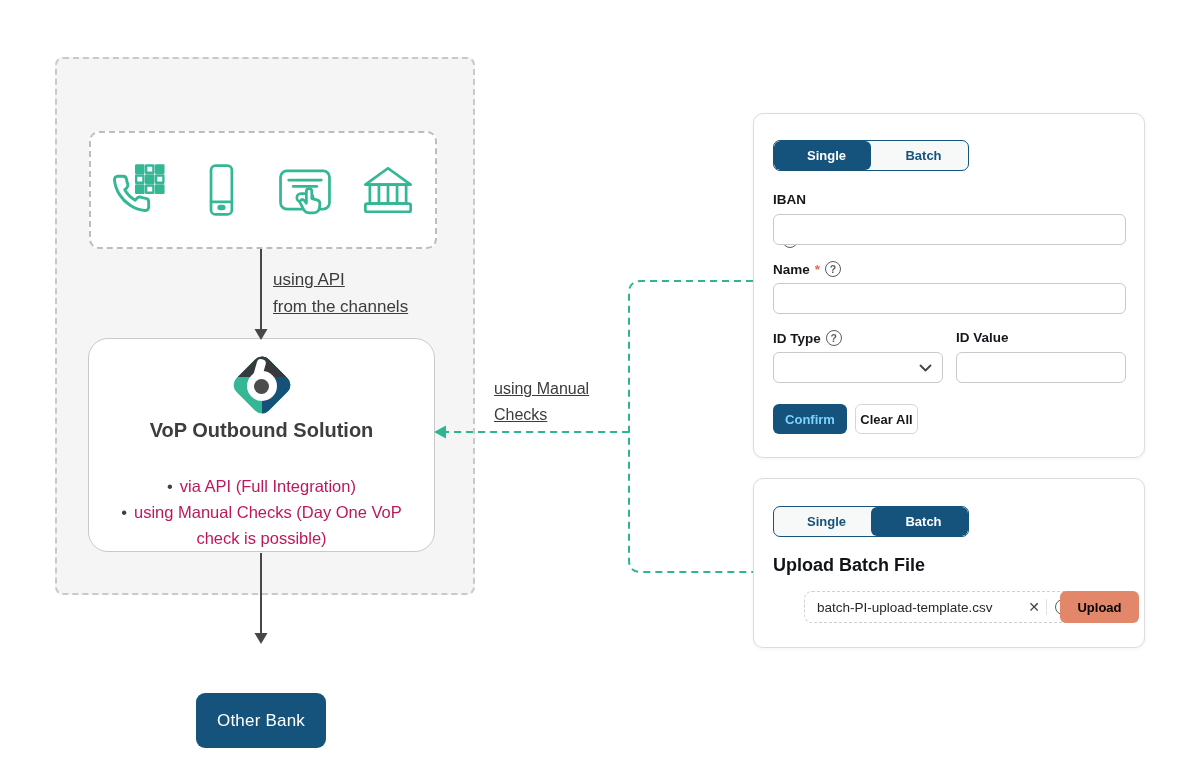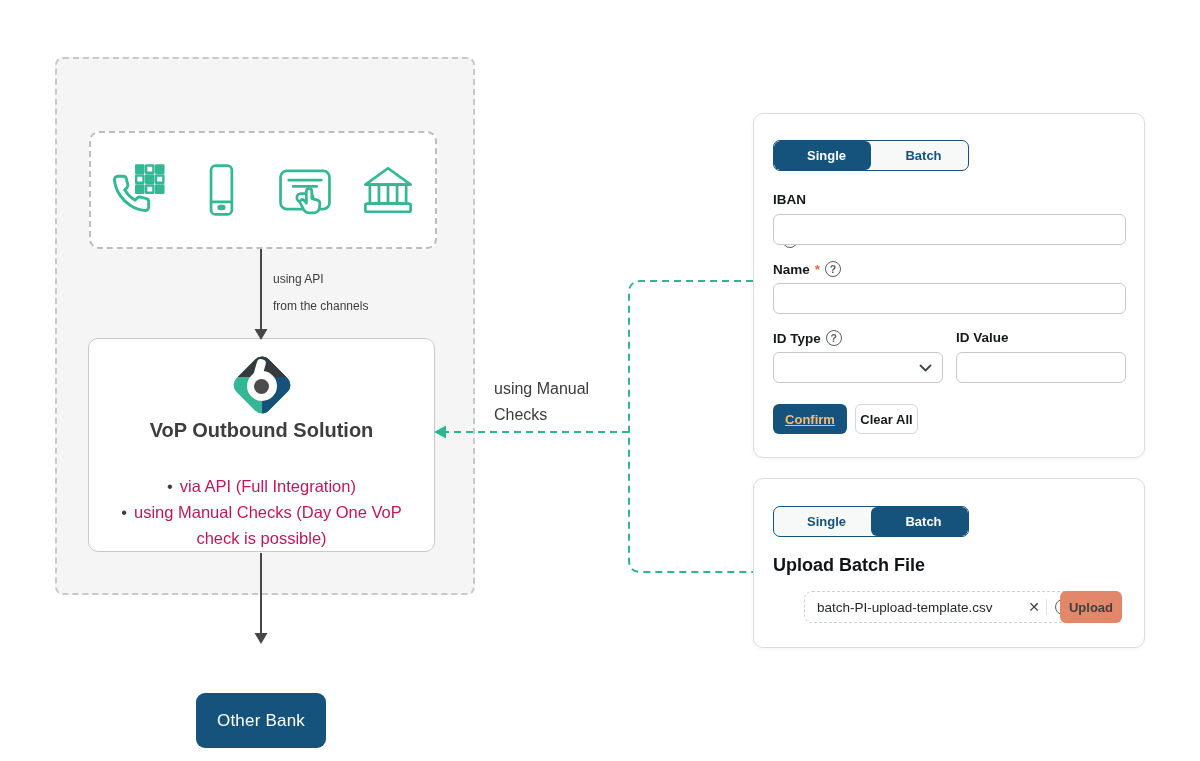--- a/index.html
+++ b/index.html
@@ -12,40 +12,40 @@
   
   .outer-box { position:absolute; left:55px; top:57px; width:420px; height:538px;
     background:#f5f5f6; border:2px dashed #c9c9c9; border-radius:8px; }
   .bc-title { position:absolute; left:0; top:32px; width:100%; text-align:center;
     font-size:19px; font-weight:700; color:#3a3a3a; letter-spacing:.2px; }
   .icons-box { position:absolute; left:32px; top:72px; width:348px; height:118px;
     background:#ffffff; border:2px dashed #bdbdbd; border-radius:10px;
     display:flex; align-items:center; justify-content:space-between; padding:0 18px; }
   .cicon { width:58px; height:58px; display:block; }
 
-  .api-label { position:absolute; left:273px; top:266px; font-size:12px; line-height:27px; color:#3c3c3c; }
+  .api-label { position:absolute; left:273px; top:266px; font-size:17px; line-height:27px; color:#3c3c3c;text-decoration:underline; }
 
   .vop-box { position:absolute; left:88px; top:338px; width:347px; height:214px;
-    background:#ffffff; border:1.5px solid #c9c9c9; border-radius:10px;
+    background:#ffffff; border:1.5px solid #c9c9c9; border-radius:20px;
     display:flex; flex-direction:column; align-items:center; padding-top:14px; z-index:2;gap:24px; }
   .logo { position:relative; width:64px; height:64px; }
   .logo-diamond { position:absolute; left:9px; top:9px; width:46px; height:46px;
     transform:rotate(45deg); border-radius:10px; overflow:hidden; background:#35b795; }
   .logo-diamond .nav { position:absolute; inset:0; background:linear-gradient(45deg, rgba(0,0,0,0) 50%, #16517a 50%); }
   .logo-diamond .drk { position:absolute; inset:0; background:linear-gradient(315deg, rgba(0,0,0,0) 62%, #36393d 62%); }
   .logo-stem { position:absolute; left:25px; top:6px; width:9px; height:21px; background:#ffffff; border-radius:4px; transform:rotate(16deg); }
   .logo-circle { position:absolute; left:17px; top:18px; width:30px; height:30px; background:#ffffff; border-radius:50%; }
   .logo-dot { position:absolute; left:24.5px; top:25.5px; width:15px; height:15px; background:#4c4c4c; border-radius:50%; }
 
   .vop-title { margin-top:8px; font-size:20px; font-weight:700; color:#3d3d3d; }
   .vop-bullets { margin-top:7px; width:312px; text-align:center; }
   .vop-bullet { font-size:16.5px; line-height:26px; color:#be185d; }
   .vop-bullet::before { content:"•"; margin-right:7px; color:#3f3f3f; }
 
-  .manual-label { position:absolute; left:494px; top:376px; font-size:16px; line-height:26px; color:#3c3c3c; background:#fff; padding-right:4px; z-index:6; }
+  .manual-label { position:absolute; left:494px; top:376px; font-size:16px; line-height:26px; color:#3c3c3c; background:#fff; padding-right:4px; z-index:6;text-decoration:underline; }
 
   .other-bank { position:absolute; left:196px; top:645px; width:130px; height:55px;
     background:#15537c; border-radius:9px; color:#ffffff; font-size:17px;
     display:flex; align-items:center; justify-content:center; letter-spacing:.2px;margin-top:48px; }
 
   
   .panel { position:absolute; left:753px; width:392px; background:#ffffff;
     border:1px solid #dcdcdc; border-radius:10px; box-shadow:0 1px 4px rgba(0,0,0,.05); z-index:2; }
   .panel1 { top:113px; height:345px; }
   .panel2 { top:478px; height:170px; }
@@ -66,32 +66,32 @@
     align-items:center; justify-content:center; line-height:1; }
 
   .tinput { position:absolute; height:31px; border:1px solid #c6cacd; border-radius:6px;
     background:#fff; font-size:13.5px; color:#26292c; padding:0 10px; outline:none; font-family:"Liberation Sans",sans-serif; }
   .selectbox { position:absolute; height:31px; border:1px solid #c6cacd; border-radius:6px;
     background:#fff; display:flex; align-items:center; justify-content:flex-end; padding:0 10px; cursor:pointer; }
 
   .btn { position:absolute; height:30px; border-radius:6px; font-size:13px; font-weight:700;
     display:flex; align-items:center; justify-content:center; cursor:pointer; border:none;
     font-family:"Liberation Sans",sans-serif; }
-  .btn-primary { background:#15537c; color:#fdba74;text-decoration:underline; }
+  .btn-primary { background:#15537c; color:#7dd3fc; }
   .btn-secondary { background:#ffffff; color:#15181b; border:1px solid #d6d6d6; }
 
   .upload-heading { position:absolute; left:19px; top:76px; font-size:18px; font-weight:700; color:#101417; }
   .filebox { position:absolute; left:19px; top:112px; width:278px; height:32px;
     border:1.5px dashed #cdd0d4; border-radius:8px; display:flex; align-items:center;
     padding:0 10px 0 12px; background:#fff; cursor:pointer;margin-left:31px; }
   .filename { flex:1; font-size:13.5px; color:#26292c; white-space:nowrap; overflow:hidden; }
   .fx { font-size:14px; color:#3f454b; padding:0 6px; cursor:pointer; }
   .fdiv { width:1px; height:16px; background:#dfe2e5; }
   .filebox .help { margin-left:8px; }
-  .btn-upload { left:306px; top:112px; width:62px; height:32px; background:#e3876b; color:#404040; }
+  .btn-upload { left:306px; top:112px; width:79px; height:32px; background:#e3876b; color:#000000; }
 </style>
 </head>
 <body>
 
 <div class="stage">
 
   <svg class="overlay" viewBox="0 0 1200 761">
 
     <path d="M261 249 L261 329" stroke="#474747" stroke-width="2" fill="none"></path>
     <polygon points="261,340 254.5,329 267.5,329" fill="#474747"></polygon>

